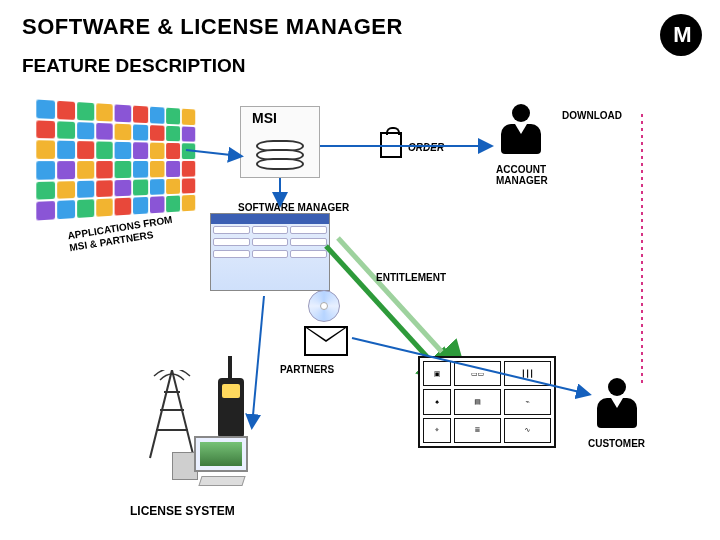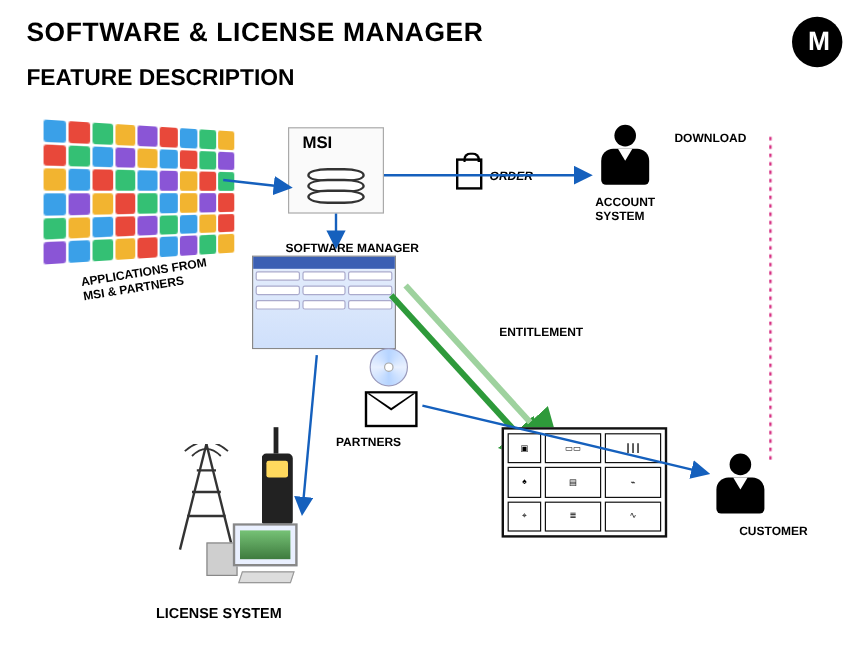--- a/index.html
+++ b/index.html
@@ -291,21 +291,21 @@
     <div class="disk"></div>
 </div>
 
 <div class="lbl" style="left:562px; top:110px;">DOWNLOAD</div>
 
 <div class="person" style="left:498px; top:104px;">
   <div class="head"></div>
     <div class="body"></div>
 </div>
 <div class="lbl" style="left:496px; top:164px;">ACCOUNT
-SYSTEM</div>
+MANAGER</div>
 
 <div class="order-icon"></div>
 <div class="lbl italic" style="left:408px; top:142px;">ORDER</div>
 
 <div class="lbl" style="left:68px; top:222px; transform:rotate(-9deg); line-height:12px;">APPLICATIONS FROM
 MSI &amp; PARTNERS</div>
 
 <div class="lbl" style="left:216px; top:202px;margin-left:22px;">SOFTWARE MANAGER</div>
 
 <div class="swm">
@@ -330,21 +330,21 @@
 <svg class="arr" style="left:310px; top:232px;" width="160" height="200">
   <defs>
     <marker id="gah" markerWidth="8" markerHeight="8" refX="6" refY="4" orient="auto">
       <path d="M0,0 L8,4 L0,8 Z" fill="#2e9a3a"></path>
     </marker>
   </defs>
   <line x1="16" y1="14" x2="140" y2="150" stroke="#2e9a3a" stroke-width="5" marker-end="url(#gah)"></line>
   <line x1="28" y1="6" x2="152" y2="142" stroke="#9ed29e" stroke-width="5" marker-end="url(#gah)"></line>
 </svg>
 
-<div class="lbl" style="left:376px; top:272px;margin-left:40px;">ENTITLEMENT</div>
+<div class="lbl" style="left:376px; top:272px;">ENTITLEMENT</div>
 <div class="cd"></div>
 <div class="env"></div>
 
 <div class="lbl" style="left:280px; top:364px;">PARTNERS</div>
 
 <div class="dash">
   <div class="sidecell">▣</div>
   <div>▭▭</div>
   <div>┃┃┃</div>
   <div class="sidecell">♠</div>
@@ -352,21 +352,21 @@
   <div>⌁</div>
   <div class="sidecell">⌖</div>
   <div>≣</div>
   <div>∿</div>
 </div>
 
 <div class="person" style="left:594px; top:378px;">
   <div class="head"></div>
     <div class="body"></div>
 </div>
-<div class="lbl" style="left:588px; top:438px;margin-left:28px;">CUSTOMER</div>
+<div class="lbl" style="left:588px; top:438px;">CUSTOMER</div>
 
 <svg class="arr" style="left:636px; top:114px;" width="40" height="280">
   <line x1="6" y1="0" x2="6" y2="272" stroke="#d63384" stroke-width="2" stroke-dasharray="3 4"></line>
 </svg>
 
 <svg class="arr" style="left:320px; top:136px;" width="180" height="20">
   <defs>
       <marker id="ba" markerWidth="8" markerHeight="8" refX="6" refY="4" orient="auto">
         <path d="M0,0 L8,4 L0,8 Z" fill="#1560bd"></path>
       </marker>

